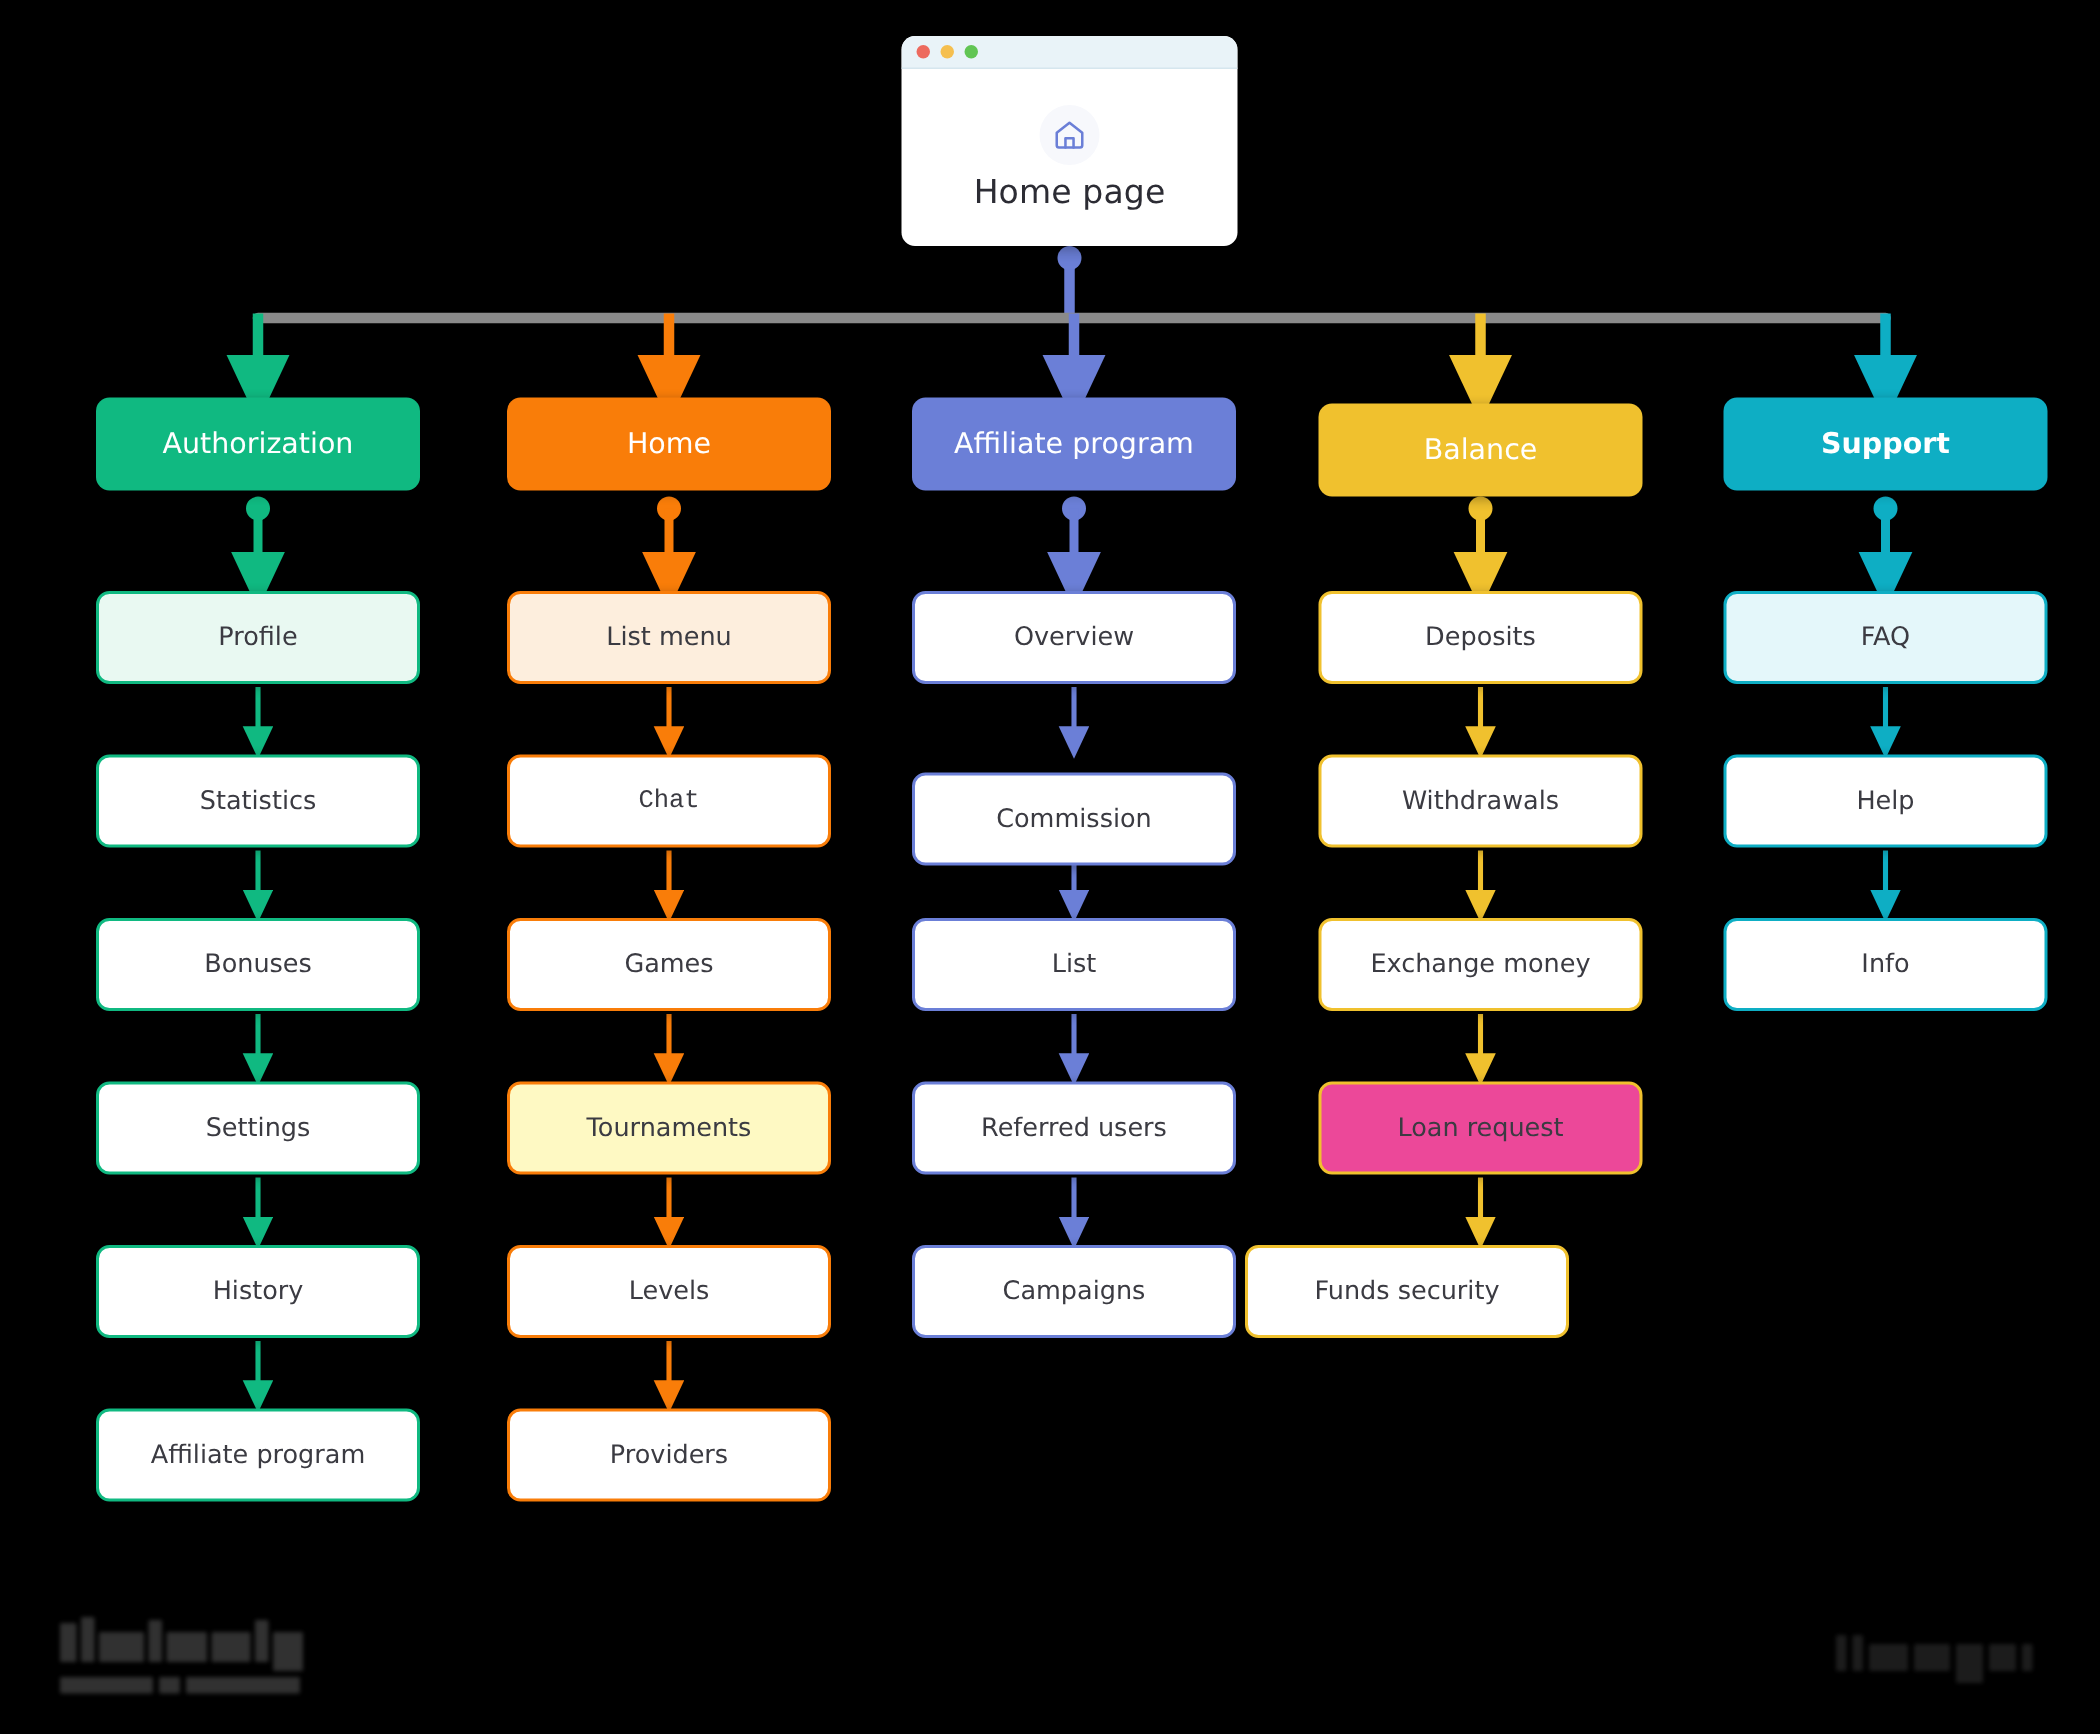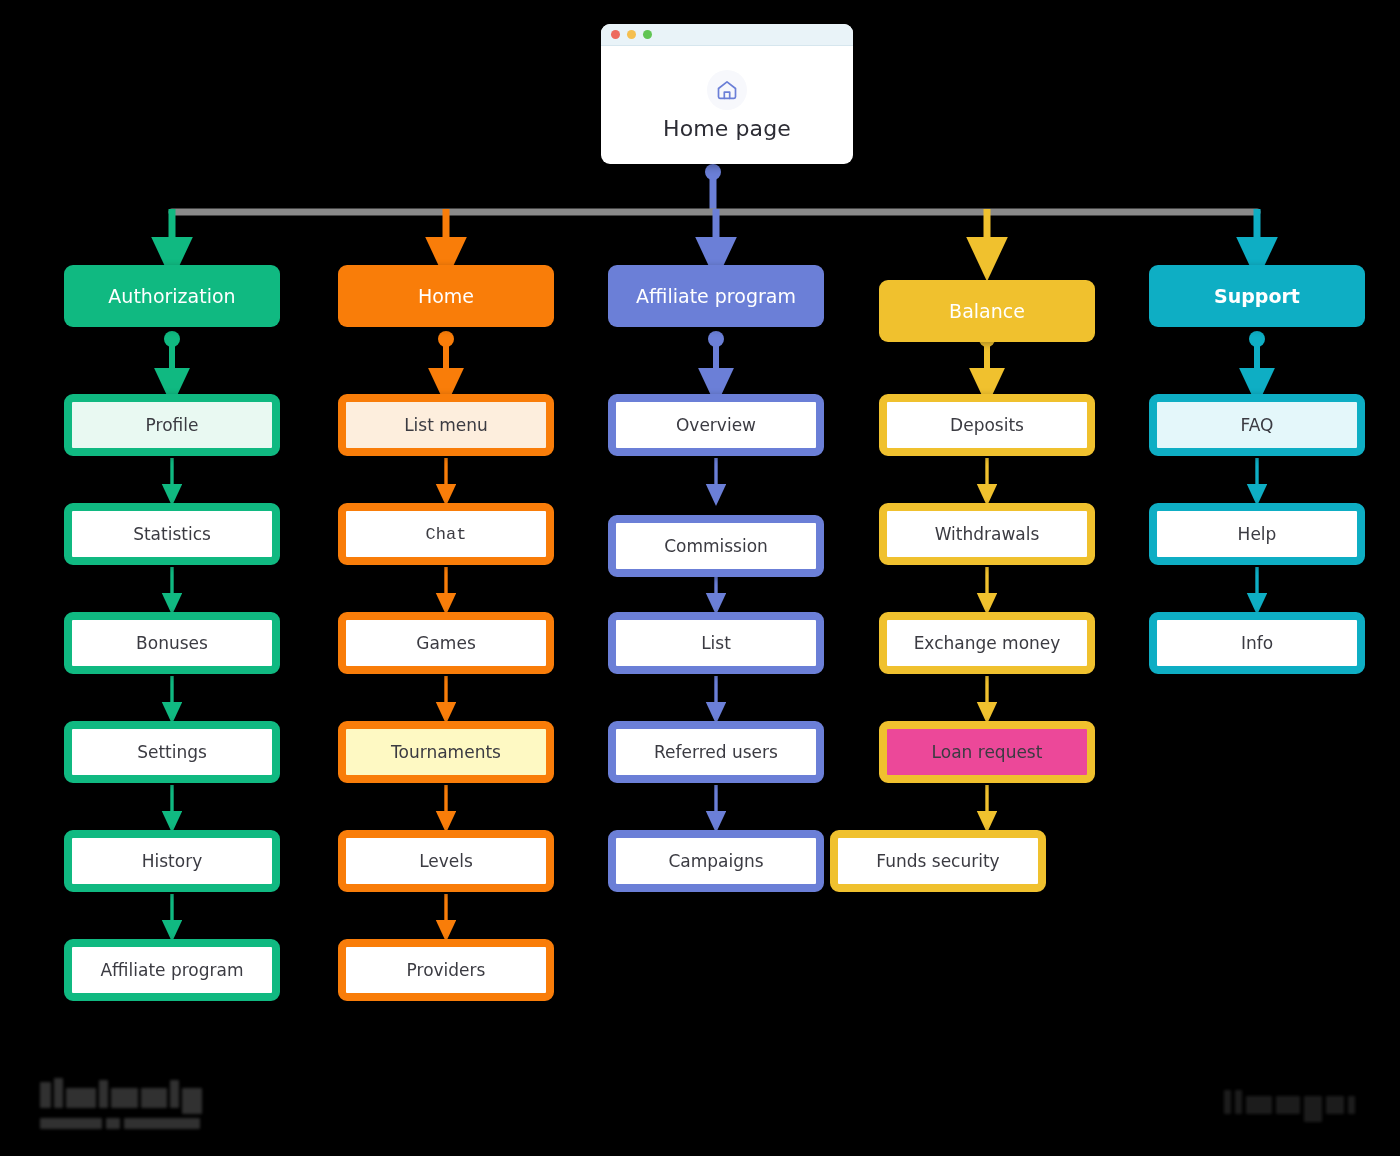--- a/index.html
+++ b/index.html
@@ -17,21 +17,21 @@
     position: relative;
     width: 1400px;
     height: 1156px;
   }
 
   
   .home-card {
     position: absolute;
     left: 601px;
     top: 24px;
-    width: 252px;
+    width: 224px;
     height: 140px;
     background: #ffffff;
     border-radius: 9px;
     box-shadow: 0 2px 10px rgba(0,0,0,0.35);
     overflow: hidden;
     display: flex;
     flex-direction: column;
   }
   .home-chrome {
     height: 22px;
@@ -89,21 +89,21 @@
     justify-content: center;
     color: #ffffff;
     font-size: 19px;
     box-shadow: 0 2px 7px rgba(0,0,0,0.3);
   }
   .node {
     position: absolute;
     width: 216px;
     height: 62px;
     border-radius: 9px;
-    border: 8px solid #ec4899;
+    border: 2px solid #ec4899;
     background: #ffffff;
     display: flex;
     align-items: center;
     justify-content: center;
     font-size: 17px;
     color: #3b3b42;
     box-shadow: 0 2px 7px rgba(0,0,0,0.3);
   }
 
   
@@ -203,21 +203,21 @@
   <div id="columns-host">
       <div class="column" style="left: 64px; top: 265px;">
         <div class="col-head" style="background: rgb(16, 185, 129);">Authorization</div>
       </div>
       <div class="column" style="left: 338px; top: 265px;">
         <div class="col-head" style="background: rgb(249, 125, 9);">Home</div>
       </div>
       <div class="column" style="left: 608px; top: 265px;">
         <div class="col-head" style="background: rgb(107, 127, 215);">Affiliate program</div>
       </div>
-      <div class="column" style="left: 879px; top: 280px; border-radius: 17px;">
+      <div class="column" style="left: 879px; top: 269px; border-radius: 17px;">
         <div class="col-head" style="background: rgb(240, 193, 46);">Balance</div>
       </div>
       <div class="column" style="left: 1149px; top: 265px;">
         <div class="col-head" style="background: rgb(14, 174, 196); font-weight: bold;">Support</div>
       </div>
     </div>
 
   <div class="watermark wm-left">
     <div class="wm-bar" style="left:0;top:4px;width:11px;height:26px;"></div>
     <div class="wm-bar" style="left:14px;top:0;width:9px;height:30px;"></div>

